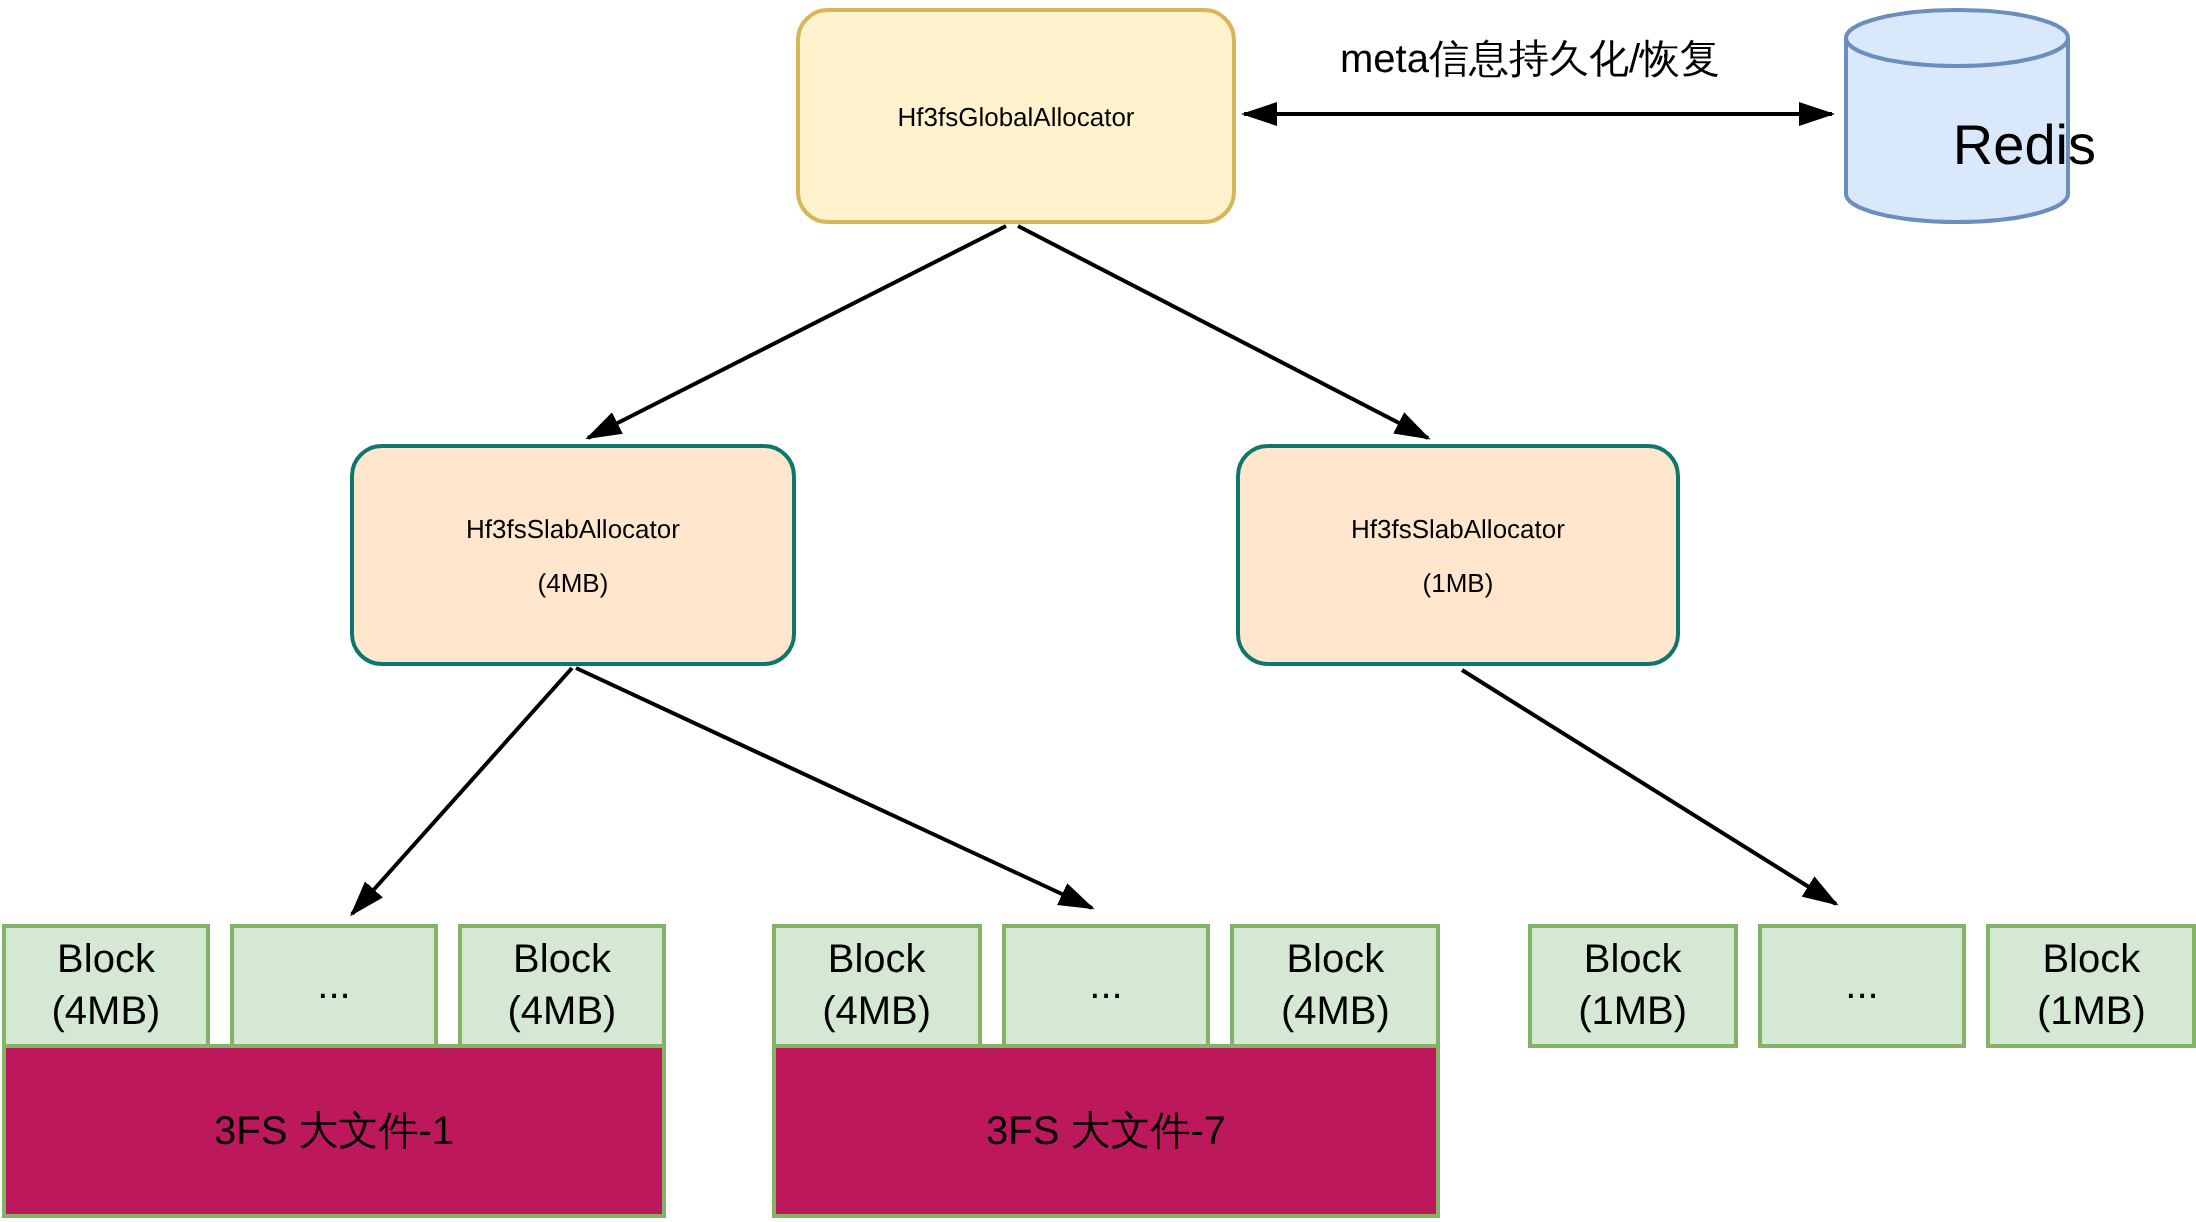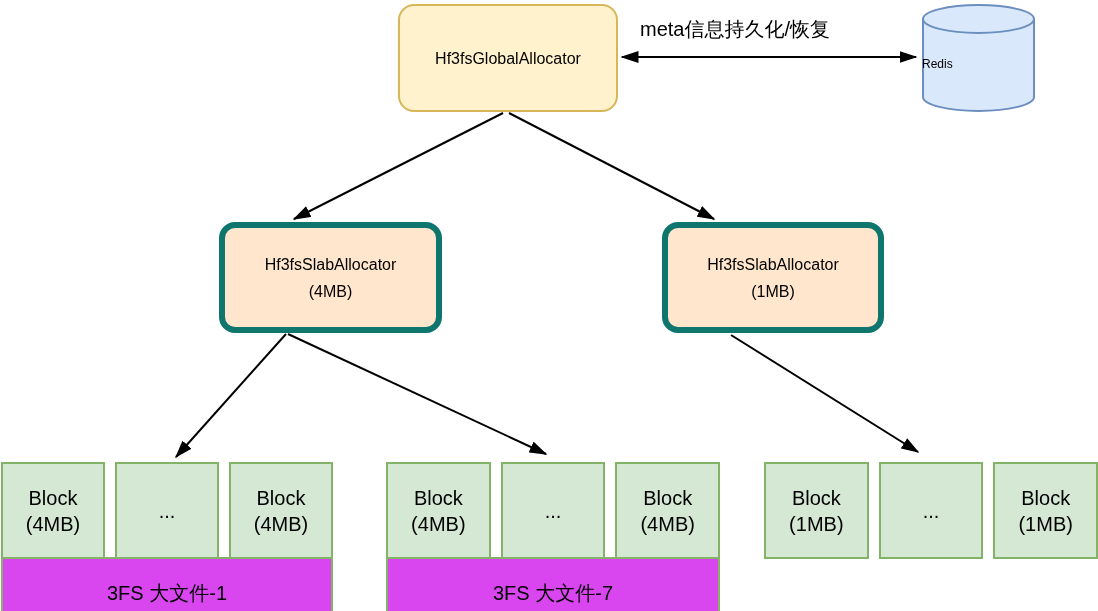--- a/index.html
+++ b/index.html
@@ -20,90 +20,90 @@
   }
   .node {
     position: absolute;
     z-index: 2;
     box-sizing: border-box;
     display: flex;
     align-items: center;
     justify-content: center;
     text-align: center;
     white-space: pre-line;
-    font-size: 16px;
+    font-size: 13px;
     line-height: 27px;
   }
   .node-yellow {
     background: #FFF2CC;
     border: 2px solid #D6B656;
     border-radius: 16px;
   }
   .node-orange {
     background: #FFE6CC;
-    border: 6px solid #0f766e;
+    border: 2px solid #0f766e;
     border-radius: 16px;
-    margin-left: 44px;
   }
   .global-allocator { left: 398px; top: 4px; width: 220px; height: 108px; }
   .slab-4mb { left: 175px; top: 222px; width: 223px; height: 111px; }
   .slab-1mb { left: 618px; top: 222px; width: 222px; height: 111px; }
 
   .meta-label {
     position: absolute;
     z-index: 2;
     left: 640px; top: 16px;
     width: 250px;
+    text-align: center;
     font-size: 20px;
   }
 
   .cylinder {
     position: absolute;
     z-index: 2;
     left: 922px; top: 3px;
     width: 113px; height: 110px;
   }
   .cylinder svg { display: block; }
   .cylinder-label {
     position: absolute;
     left: 0; top: 54px;
     width: 126px;
-    text-align: left;
-    font-size: 12px;
+    text-align: right;
+    font-size: 28px;
   }
 
   .file-group {
     position: absolute;
     z-index: 2;
     display: flex;
     flex-direction: column;
   }
   .group-1 { left: 1px;   top: 462px; width: 332px; }
   .group-2 { left: 386px; top: 462px; width: 334px; }
   .group-3 { left: 764px; top: 462px; width: 334px; }
-  .block-row { display: flex; height: 97px; gap: 12px; }
+  .block-row { display: flex; height: 62px; gap: 12px; }
   .block-cell {
     flex: 1 1 0;
     box-sizing: border-box;
     background: #D5E8D4;
     border: 2px solid #82B366;
     display: flex;
     align-items: center;
     justify-content: center;
     text-align: center;
     white-space: pre-line;
     font-size: 20px;
     line-height: 26px;
   }
   .block-cell + .block-cell { margin-left: -2px; }
   .file-row {
     box-sizing: border-box;
-    height: 73px;
+    height: 87px;
     margin-top: -2px;
-    background: #d946ef;
+    background: #be185d;
     border: 2px solid #82B366;
     display: flex;
     align-items: center;
     justify-content: center;
     text-align: center;
     font-size: 20px;
   }
 </style>
 </head>
 <body>

